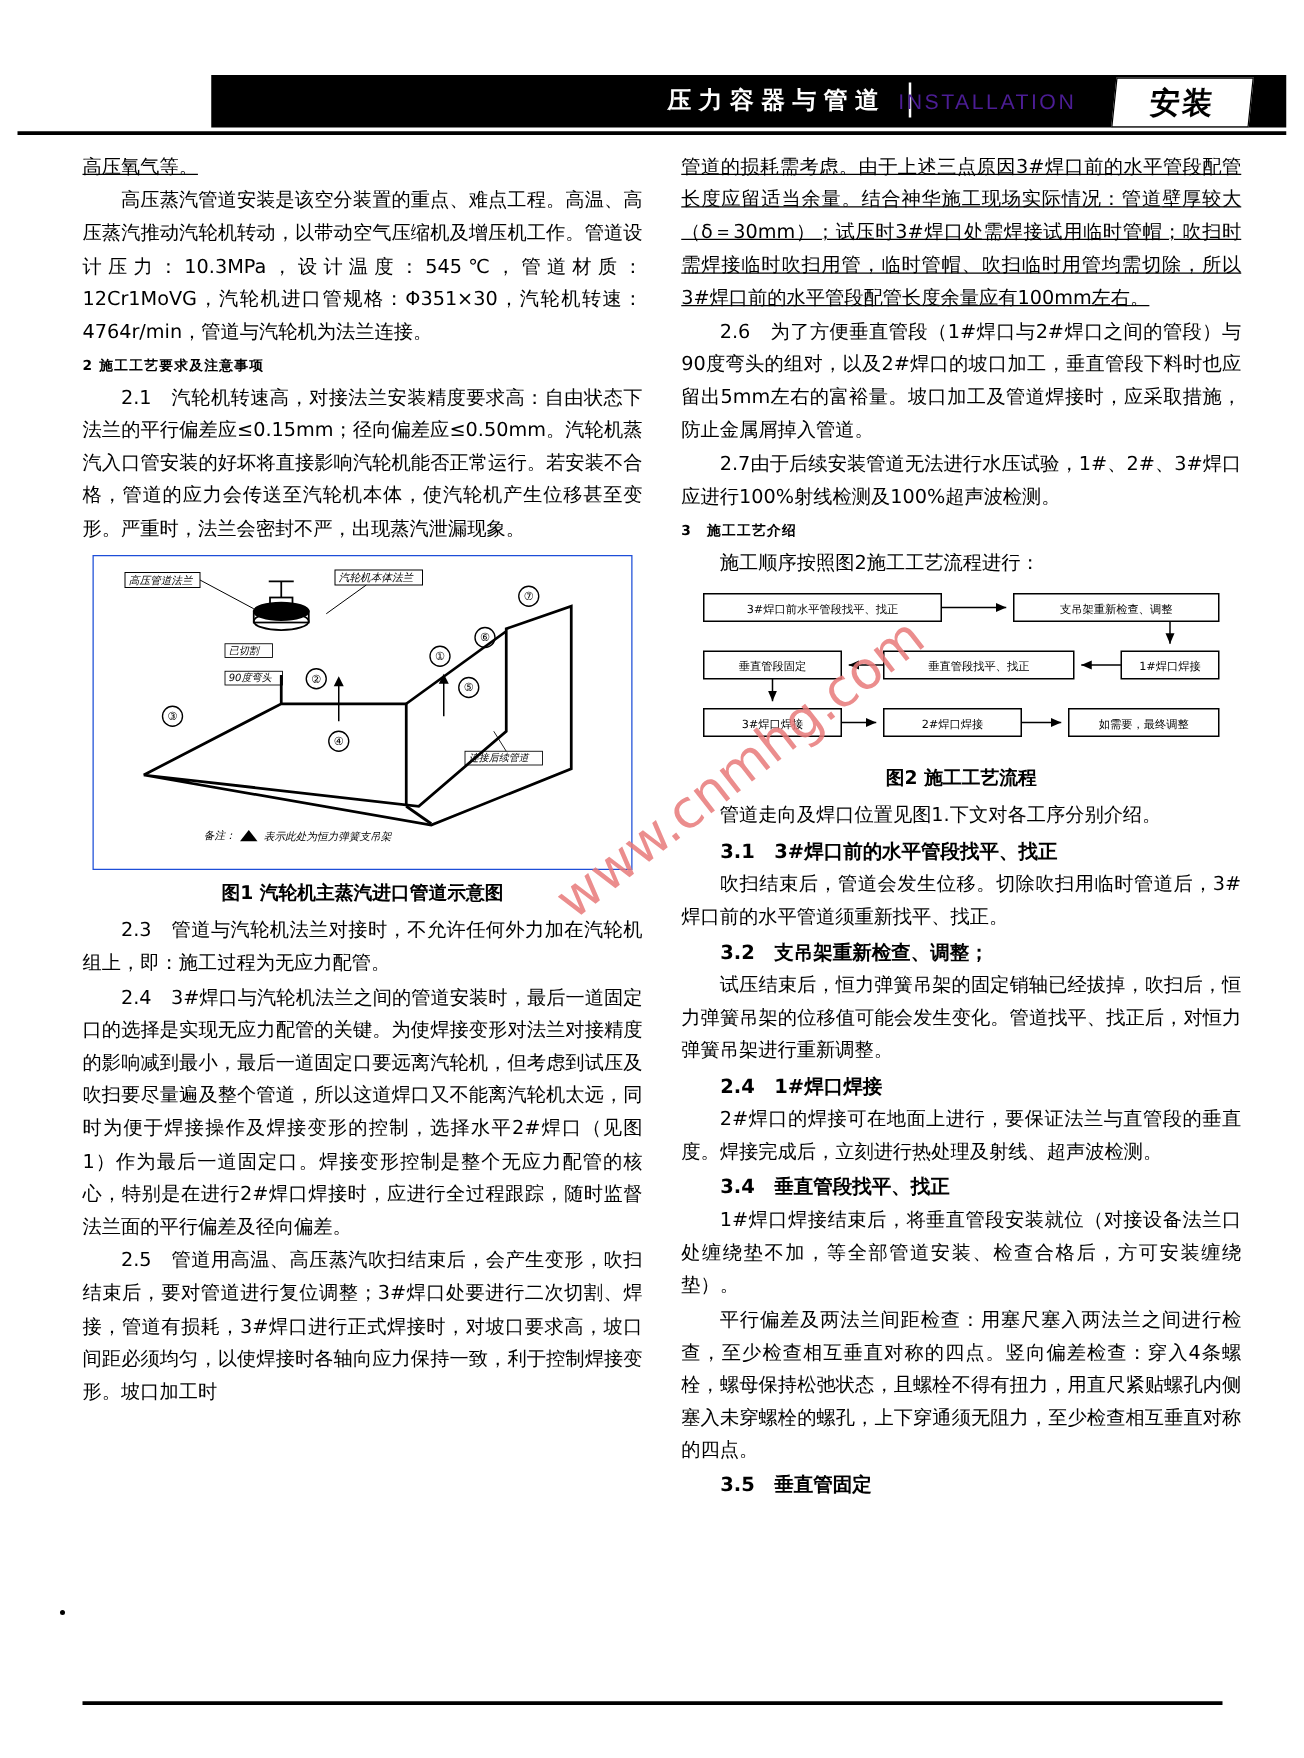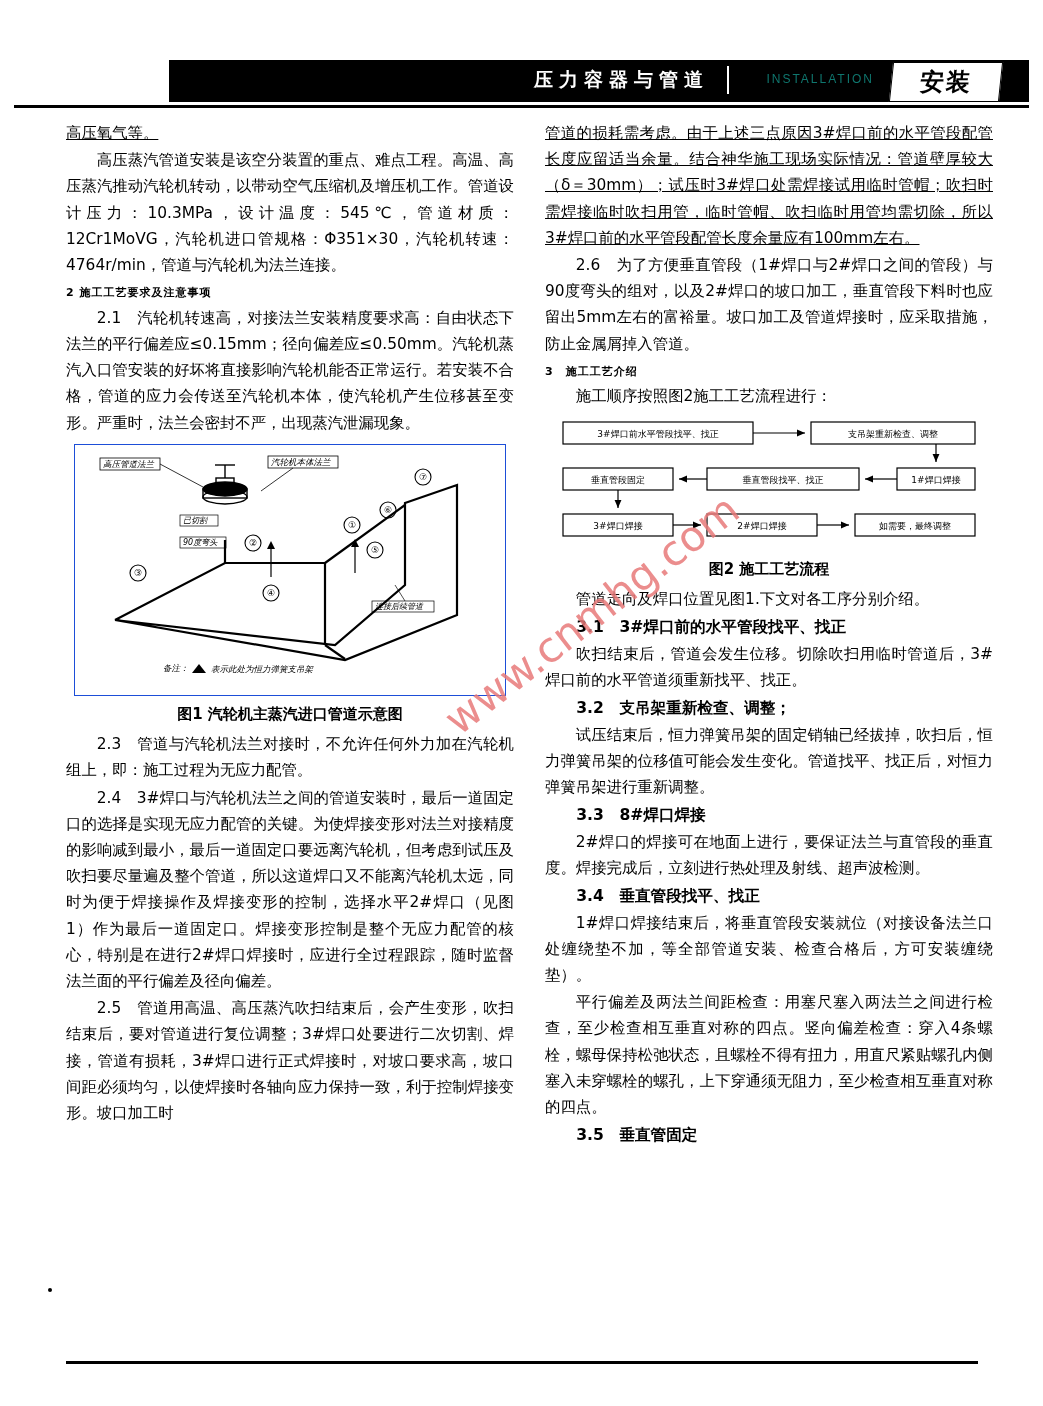--- a/index.html
+++ b/index.html
@@ -23,22 +23,22 @@
   }
   .header-journal{
     position:absolute;right:320px;top:7px;
     color:#fff;font-size:19px;letter-spacing:6px;font-weight:bold;
     font-family:"DejaVu Sans","Liberation Sans",sans-serif;
   }
   .header-div{
     position:absolute;right:300px;top:6px;width:2px;height:28px;background:#fff;
   }
   .header-install{
-    position:absolute;right:155px;top:12px;
-    color:#0f766e;font-size:12px;letter-spacing:2px;
+    position:absolute;right:168px;top:12px;
+    color:#4c1d95;font-size:17px;letter-spacing:2px;
     font-family:"Liberation Sans",sans-serif;
   }
   .header-logo{
     position:absolute;right:28px;top:2px;width:108px;height:38px;
     background:#fff;border:1px solid #000;
     display:flex;align-items:center;justify-content:center;
     font-size:24px;font-weight:bold;letter-spacing:2px;
     font-family:"DejaVu Serif","Liberation Serif",serif;
     color:#000;
     transform:skewX(-6deg);
@@ -190,20 +190,21 @@
 
     <p class="p">2.3　管道与汽轮机法兰对接时，不允许任何外力加在汽轮机组上，即：施工过程为无应力配管。</p>
     <p class="p">2.4　3#焊口与汽轮机法兰之间的管道安装时，最后一道固定口的选择是实现无应力配管的关键。为使焊接变形对法兰对接精度的影响减到最小，最后一道固定口要远离汽轮机，但考虑到试压及吹扫要尽量遍及整个管道，所以这道焊口又不能离汽轮机太远，同时为便于焊接操作及焊接变形的控制，选择水平2#焊口（见图1）作为最后一道固定口。焊接变形控制是整个无应力配管的核心，特别是在进行2#焊口焊接时，应进行全过程跟踪，随时监督法兰面的平行偏差及径向偏差。</p>
     <p class="p">2.5　管道用高温、高压蒸汽吹扫结束后，会产生变形，吹扫结束后，要对管道进行复位调整；3#焊口处要进行二次切割、焊接，管道有损耗，3#焊口进行正式焊接时，对坡口要求高，坡口间距必须均匀，以使焊接时各轴向应力保持一致，利于控制焊接变形。坡口加工时</p>
   </div>
 
   <div class="col col-right">
 
     <p class="p noind">管道的损耗需考虑。由于上述三点原因3#焊口前的水平管段配管长度应留适当余量。结合神华施工现场实际情况：管道壁厚较大（δ＝30mm）；试压时3#焊口处需焊接试用临时管帽；吹扫时需焊接临时吹扫用管，临时管帽、吹扫临时用管均需切除，所以3#焊口前的水平管段配管长度余量应有100mm左右。</p>
     <p class="p">2.6　为了方便垂直管段（1#焊口与2#焊口之间的管段）与90度弯头的组对，以及2#焊口的坡口加工，垂直管段下料时也应留出5mm左右的富裕量。坡口加工及管道焊接时，应采取措施，防止金属屑掉入管道。</p>
+    <p class="p">2.7由于后续安装管道无法进行水压试验，1#、2#、3#焊口应进行100%射线检测及100%超声波检测。</p>
 
     <p class="h2">3　施工工艺介绍</p>
     <p class="p">施工顺序按照图2施工工艺流程进行：</p>
 
     <div class="fig2">
       <svg width="440" height="132" viewBox="0 0 440 132" class="fig-svg-text">
         <defs>
           <marker id="ar" markerWidth="8" markerHeight="8" refX="7" refY="3" orient="auto">
             <path d="M0,0 L7,3 L0,6 z" fill="#000"></path>
           </marker>
@@ -241,21 +242,21 @@
     <p class="center-cap">图2  施工工艺流程</p>
 
     <p class="p">管道走向及焊口位置见图1.下文对各工序分别介绍。</p>
 
     <p class="h3">3.1　3#焊口前的水平管段找平、找正</p>
     <p class="p">吹扫结束后，管道会发生位移。切除吹扫用临时管道后，3#焊口前的水平管道须重新找平、找正。</p>
 
     <p class="h3">3.2　支吊架重新检查、调整；</p>
     <p class="p">试压结束后，恒力弹簧吊架的固定销轴已经拔掉，吹扫后，恒力弹簧吊架的位移值可能会发生变化。管道找平、找正后，对恒力弹簧吊架进行重新调整。</p>
 
-    <p class="h3">3.3　8#焊口焊接</p>
+    <p class="h3">2.4　1#焊口焊接</p>
     <p class="p">2#焊口的焊接可在地面上进行，要保证法兰与直管段的垂直度。焊接完成后，立刻进行热处理及射线、超声波检测。</p>
 
     <p class="h3">3.4　垂直管段找平、找正</p>
     <p class="p">1#焊口焊接结束后，将垂直管段安装就位（对接设备法兰口处缠绕垫不加，等全部管道安装、检查合格后，方可安装缠绕垫）。</p>
 
     <p class="p">平行偏差及两法兰间距检查：用塞尺塞入两法兰之间进行检查，至少检查相互垂直对称的四点。竖向偏差检查：穿入4条螺栓，螺母保持松弛状态，且螺栓不得有扭力，用直尺紧贴螺孔内侧塞入未穿螺栓的螺孔，上下穿通须无阻力，至少检查相互垂直对称的四点。</p>
 
     <p class="h3">3.5　垂直管固定</p>
   </div>
 

